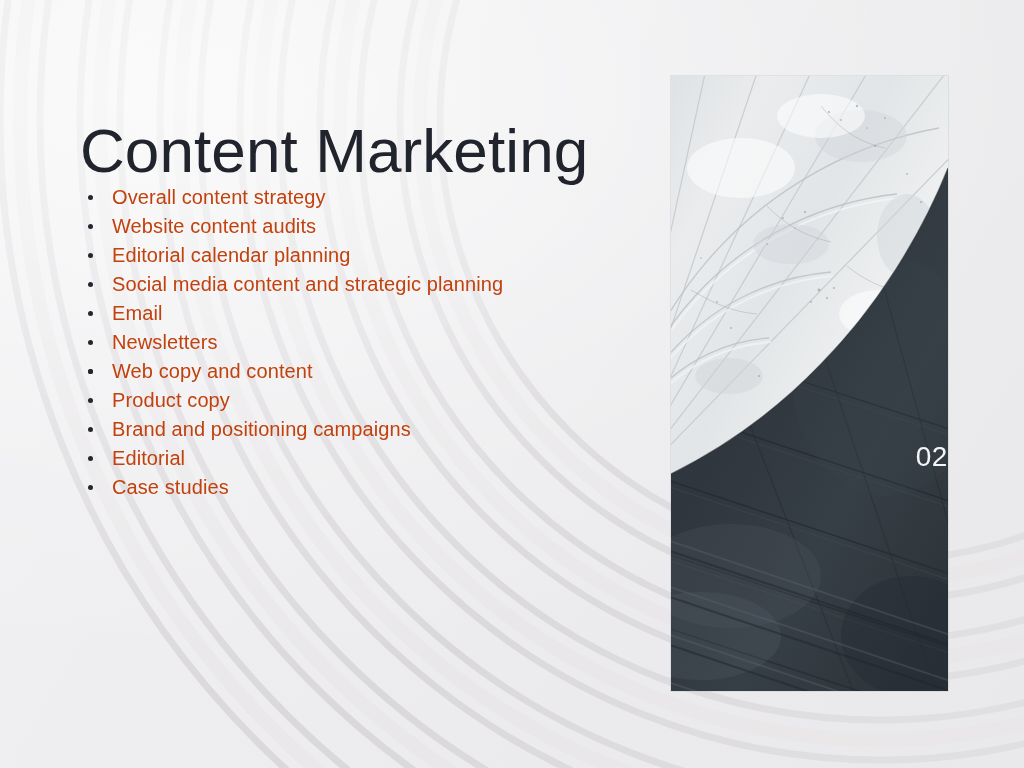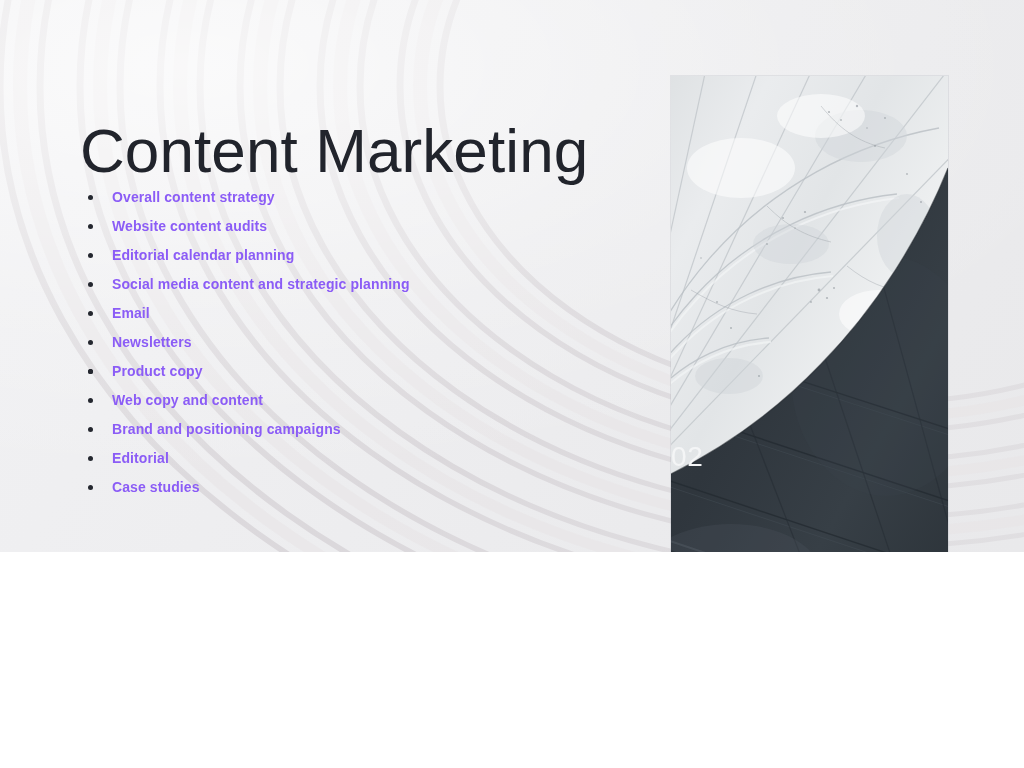--- a/index.html
+++ b/index.html
@@ -4,21 +4,21 @@
 <title>Content Marketing Slide</title>
 <style>
   html, body {
     margin: 0;
     padding: 0;
     background: #ffffff;
   }
   #slide {
     position: relative;
     width: 1024px;
-    height: 552px;
+    height: 768px;
     overflow: hidden;
     background: #ececee;
     font-family: "Liberation Sans", "DejaVu Sans", sans-serif;
     -webkit-font-smoothing: antialiased;
   }
 
   
   #bg-base {
     position: absolute;
     inset: 0;
@@ -61,24 +61,24 @@
     left: 80px;
     top: 183px;
     margin: 0;
     padding: 0;
     list-style: none;
     width: 560px;
   }
   #bullet-list li {
     position: relative;
     padding-left: 32px;
-    font-size: 14px;
+    font-size: 20px;
     line-height: 29px;
-    font-weight: 700;
-    color: #8b5cf6;
+    font-weight: 400;
+    color: #c2410c;
     letter-spacing: 0.1px;
     white-space: nowrap;
   }
   #bullet-list li .bullet-dot {
     position: absolute;
     left: 8px;
     top: 12px;
     width: 5px;
     height: 5px;
     border-radius: 50%;
@@ -95,21 +95,21 @@
     overflow: hidden;
     background: #2e343a;
     box-shadow: 0 0 0 1px rgba(150,155,165,0.18);
   }
   #image-panel svg.photo { display: block; width: 100%; height: 100%; }
   #panel-number {
     position: absolute;
     left: 0;
     right: 0;
     top: 365px;
-    text-align: left;
+    text-align: right;
     font-size: 28px;
     font-weight: 400;
     color: #f4f5f6;
     letter-spacing: 0.6px;
     pointer-events: none;
   }
 </style>
 </head>
 <body>
 
@@ -184,25 +184,25 @@
       </li>
       <li>
         <span class="bullet-dot"></span>
         <span>Newsletters</span>
       </li>
       <li>
         <span class="bullet-dot"></span>
       </li>
       <li>
         <span class="bullet-dot"></span>
+        <span>Web copy and content</span>
+      </li>
+      <li>
+        <span class="bullet-dot"></span>
         <span>Product copy</span>
-      </li>
-      <li>
-        <span class="bullet-dot"></span>
-        <span>Web copy and content</span>
       </li>
       <li>
         <span class="bullet-dot"></span>
         <span>Brand and positioning campaigns</span>
       </li>
       <li>
         <span class="bullet-dot"></span>
         <span>Editorial</span>
       </li>
       <li>

